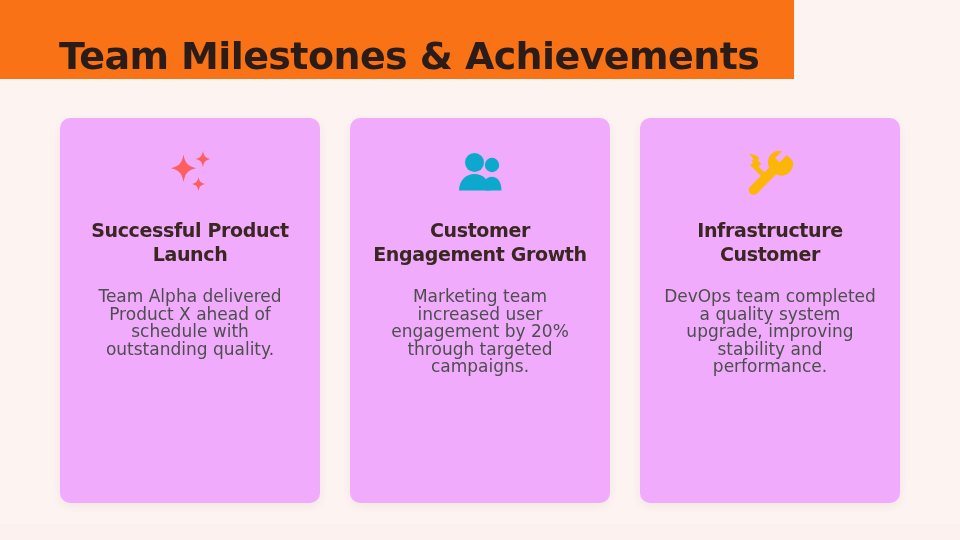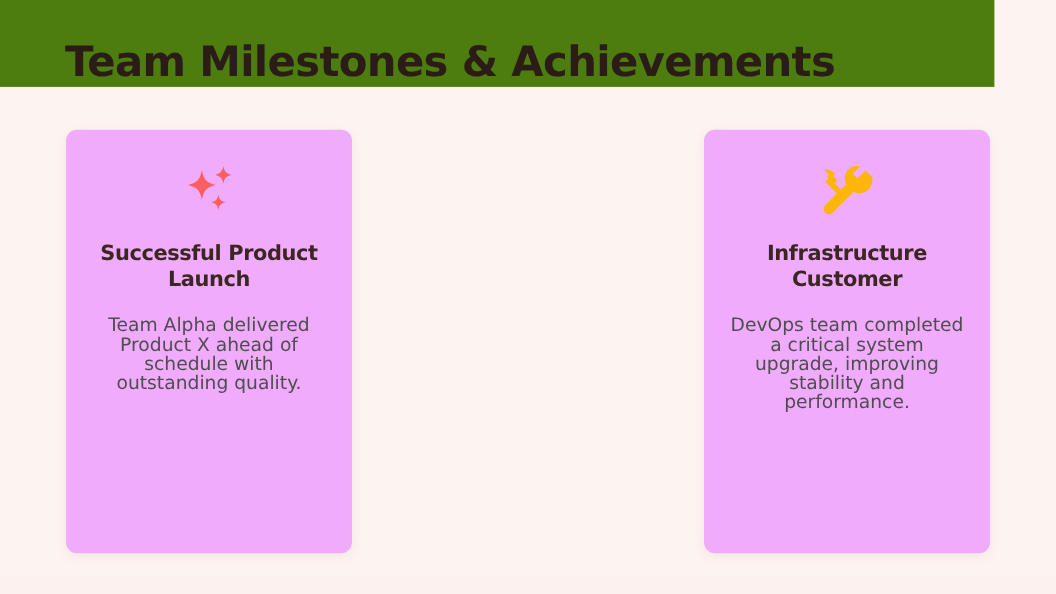--- a/index.html
+++ b/index.html
@@ -22,23 +22,23 @@
     height: 540px;
     background: #fdf3f1;
     overflow: hidden;
   }
 
   
   .header-band {
     position: absolute;
     left: 0;
     top: 0;
-    width: 904px;
+    width: 794px;
     height: 79px;
-    background: #4d7c0f;
+    background: #f97316;
     overflow: hidden;
   }
   .page-title {
     position: absolute;
     left: 59px;
     top: 34px;
     margin: 0;
     font-family: "DejaVu Sans", sans-serif;
     font-size: 38px;
     line-height: 44px;
@@ -134,37 +134,49 @@
         <svg width="50" height="46" viewBox="0 0 50 46" aria-hidden="true">
           <path d="M18.5 4.5 C20.1 13.2 22.6 16.0 31.0 18.2 C22.6 20.4 20.1 23.2 18.5 31.9 C16.9 23.2 14.4 20.4 6.0 18.2 C14.4 16.0 16.9 13.2 18.5 4.5 Z" fill="#fc5f5f"></path>
           <path d="M38.0 1.0 C39.0 6.1 40.4 7.7 45.3 9.0 C40.4 10.3 39.0 11.9 38.0 17.0 C37.0 11.9 35.6 10.3 30.7 9.0 C35.6 7.7 37.0 6.1 38.0 1.0 Z" fill="#fc5f5f"></path>
           <path d="M33.5 27.0 C34.4 31.4 35.6 32.7 39.9 33.9 C35.6 35.1 34.4 36.4 33.5 40.8 C32.6 36.4 31.4 35.1 27.1 33.9 C31.4 32.7 32.6 31.4 33.5 27.0 Z" fill="#fc5f5f"></path>
         </svg>
       </div>
       <h2 class="card-title">Successful Product Launch</h2>
       <p class="card-body">Team Alpha delivered Product X ahead of schedule with outstanding quality.</p>
     </div>
 
+    <div class="card">
+      <div class="card-icon">
+        <svg width="48" height="42" viewBox="0 0 48 42" aria-hidden="true">
+          <circle cx="18.5" cy="10.5" r="9.5" fill="#0ca8ce"></circle>
+          <path d="M3.0 38.5 C3.0 28.6 9.9 22.0 18.5 22.0 C27.1 22.0 34.0 28.6 34.0 38.5 Z" fill="#0ca8ce"></path>
+          <circle cx="36.0" cy="13.0" r="7.2" fill="#0ca8ce"></circle>
+          <path d="M30.2 38.5 L30.2 27.0 C31.9 25.6 33.9 24.8 36.0 24.8 C41.2 24.8 45.5 29.8 45.5 38.5 Z" fill="#0ca8ce"></path>
+        </svg>
+      </div>
+      <h2 class="card-title">Customer Engagement Growth</h2>
+      <p class="card-body">Marketing team increased user engagement by 20% through targeted campaigns.</p>
+    </div>
 
     <div class="card">
       <div class="card-icon">
         <svg width="48" height="44" viewBox="0 0 48 44" aria-hidden="true">
           <g fill="#fcb60a">
 
             <path d="M44.8 4.0 L37.6 11.2 L33.3 6.9 L40.5 -0.3 C35.5 -1.4 30.1 0.9 27.4 5.6 C25.4 9.1 25.5 13.2 27.3 16.5 L8.2 35.6 C6.3 37.5 6.3 40.5 8.2 42.4 C10.1 44.3 13.1 44.3 15.0 42.4 L34.1 23.3 C37.4 25.1 41.5 25.2 45.0 23.2 C49.7 20.5 52.0 15.1 50.9 10.1 Z" transform="translate(-4,0)"></path>
 
             <path d="M3.5 2.5 L10.4 4.4 L13.3 7.3 L9.9 10.7 L7.0 7.8 Z"></path>
             <path d="M9.0 6.6 L15.3 12.9 L12.0 16.3 L5.7 10.0 Z"></path>
             <path d="M13.8 11.4 L34.6 32.2 C36.3 33.9 36.3 36.6 34.6 38.3 C32.9 40.0 30.2 40.0 28.5 38.3 L7.7 17.5 Z" opacity="0"></path>
           </g>
 
           <rect x="12.0" y="9.0" width="5.0" height="24.0" rx="1" fill="#fcb60a" transform="rotate(-45 14.5 21)"></rect>
         </svg>
       </div>
       <h2 class="card-title">Infrastructure Customer</h2>
-      <p class="card-body">DevOps team completed a critical system upgrade, improving stability and performance.</p>
+      <p class="card-body">DevOps team completed a quality system upgrade, improving stability and performance.</p>
     </div>
 
   </div>
 
   <div class="bottom-strip"></div>
 
 </div>
 
 </body></html>

